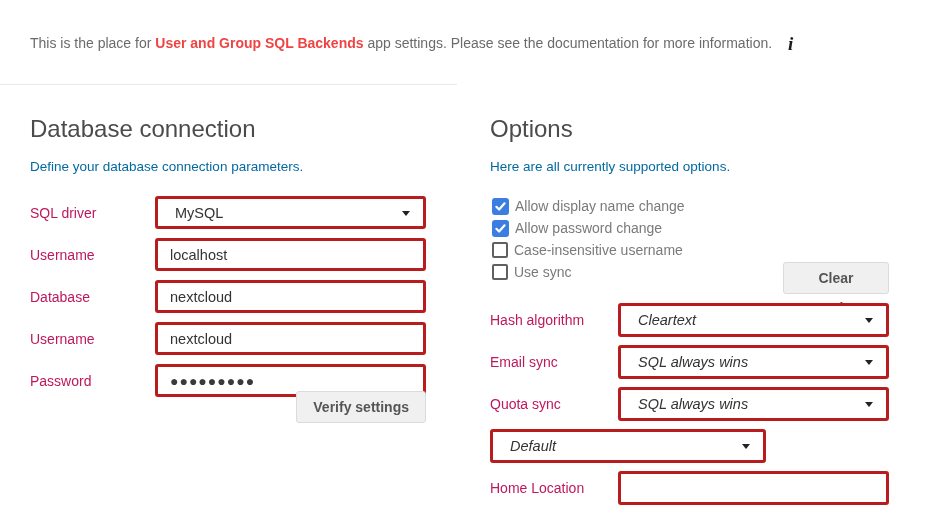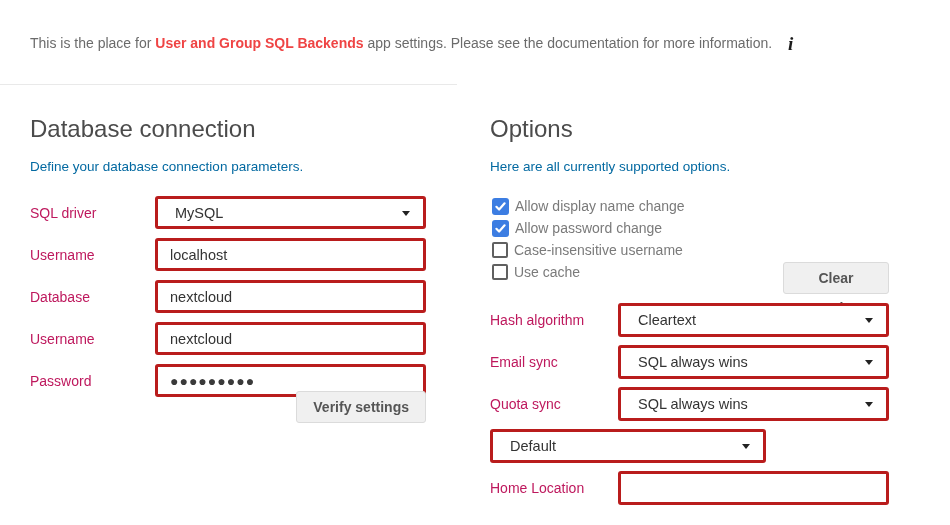--- a/index.html
+++ b/index.html
@@ -93,21 +93,21 @@
     box-sizing: border-box;
     height: 33px;
     border: 3px solid #b91c1c;
     border-radius: 3px;
     background: #ffffff;
     font-family: "Liberation Sans", "DejaVu Sans", sans-serif;
     font-size: 14.5px;
     color: #333333;
   }
   .form-left  .text-input, .form-left  .select-box { width: 271px; }
-  .form-right .text-input, .form-right .select-box { width: 276px; height: 34px; }
+  .form-right .text-input, .form-right .select-box { width: 276px; height: 34px; font-style: italic; }
   .text-input { padding: 0 12px; outline: none; }
   .password-mask { font-size: 14px; letter-spacing: 1px; color: #3a3a3a; }
 
   .select-box {
     position: relative;
     display: flex;
     align-items: center;
     padding: 0 30px 0 17px;
     cursor: pointer;
     user-select: none;
@@ -259,21 +259,21 @@
             </svg>
           </span>
         <span class="lbl">Allow password change</span>
       </div>
       <div class="check-row">
         <span class="cbox"></span>
         <span class="lbl">Case-insensitive username</span>
       </div>
       <div class="check-row">
         <span class="cbox"></span>
-        <span class="lbl">Use cache</span>
+        <span class="lbl">Use sync</span>
       </div>
     </div>
 
     <button class="btn clear-cache-btn">Clear cache</button>
 
     <div class="form form-right">
 
       <div class="row">
         <span class="lbl">Hash algorithm</span>
         <div class="select-box">

